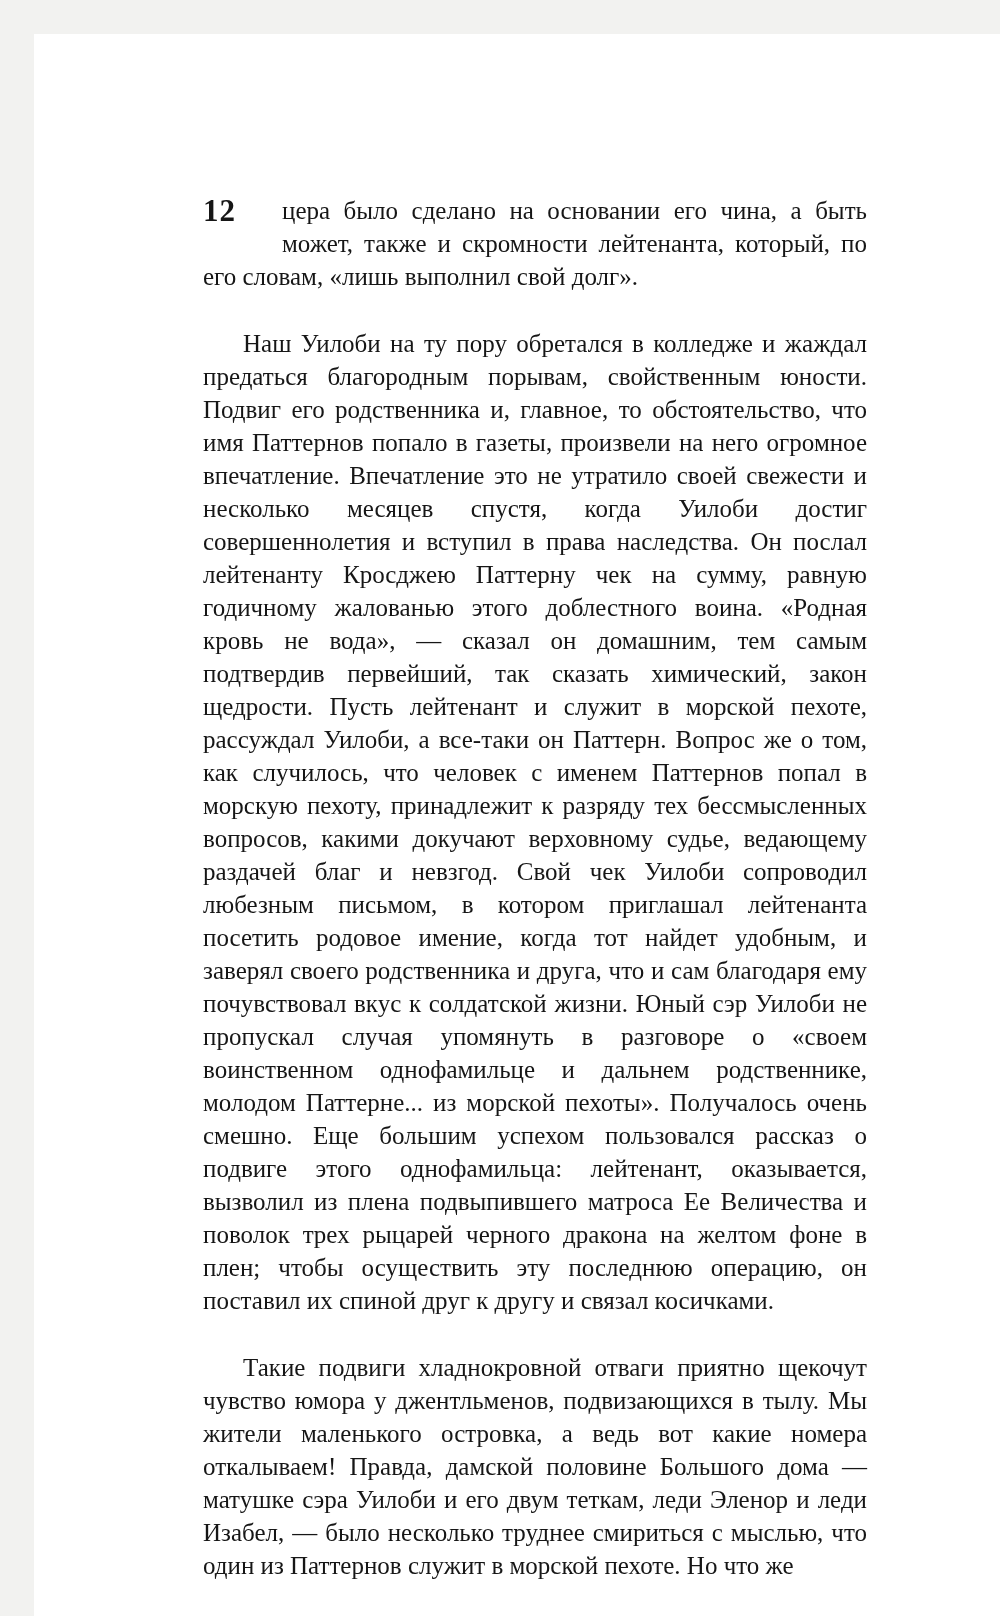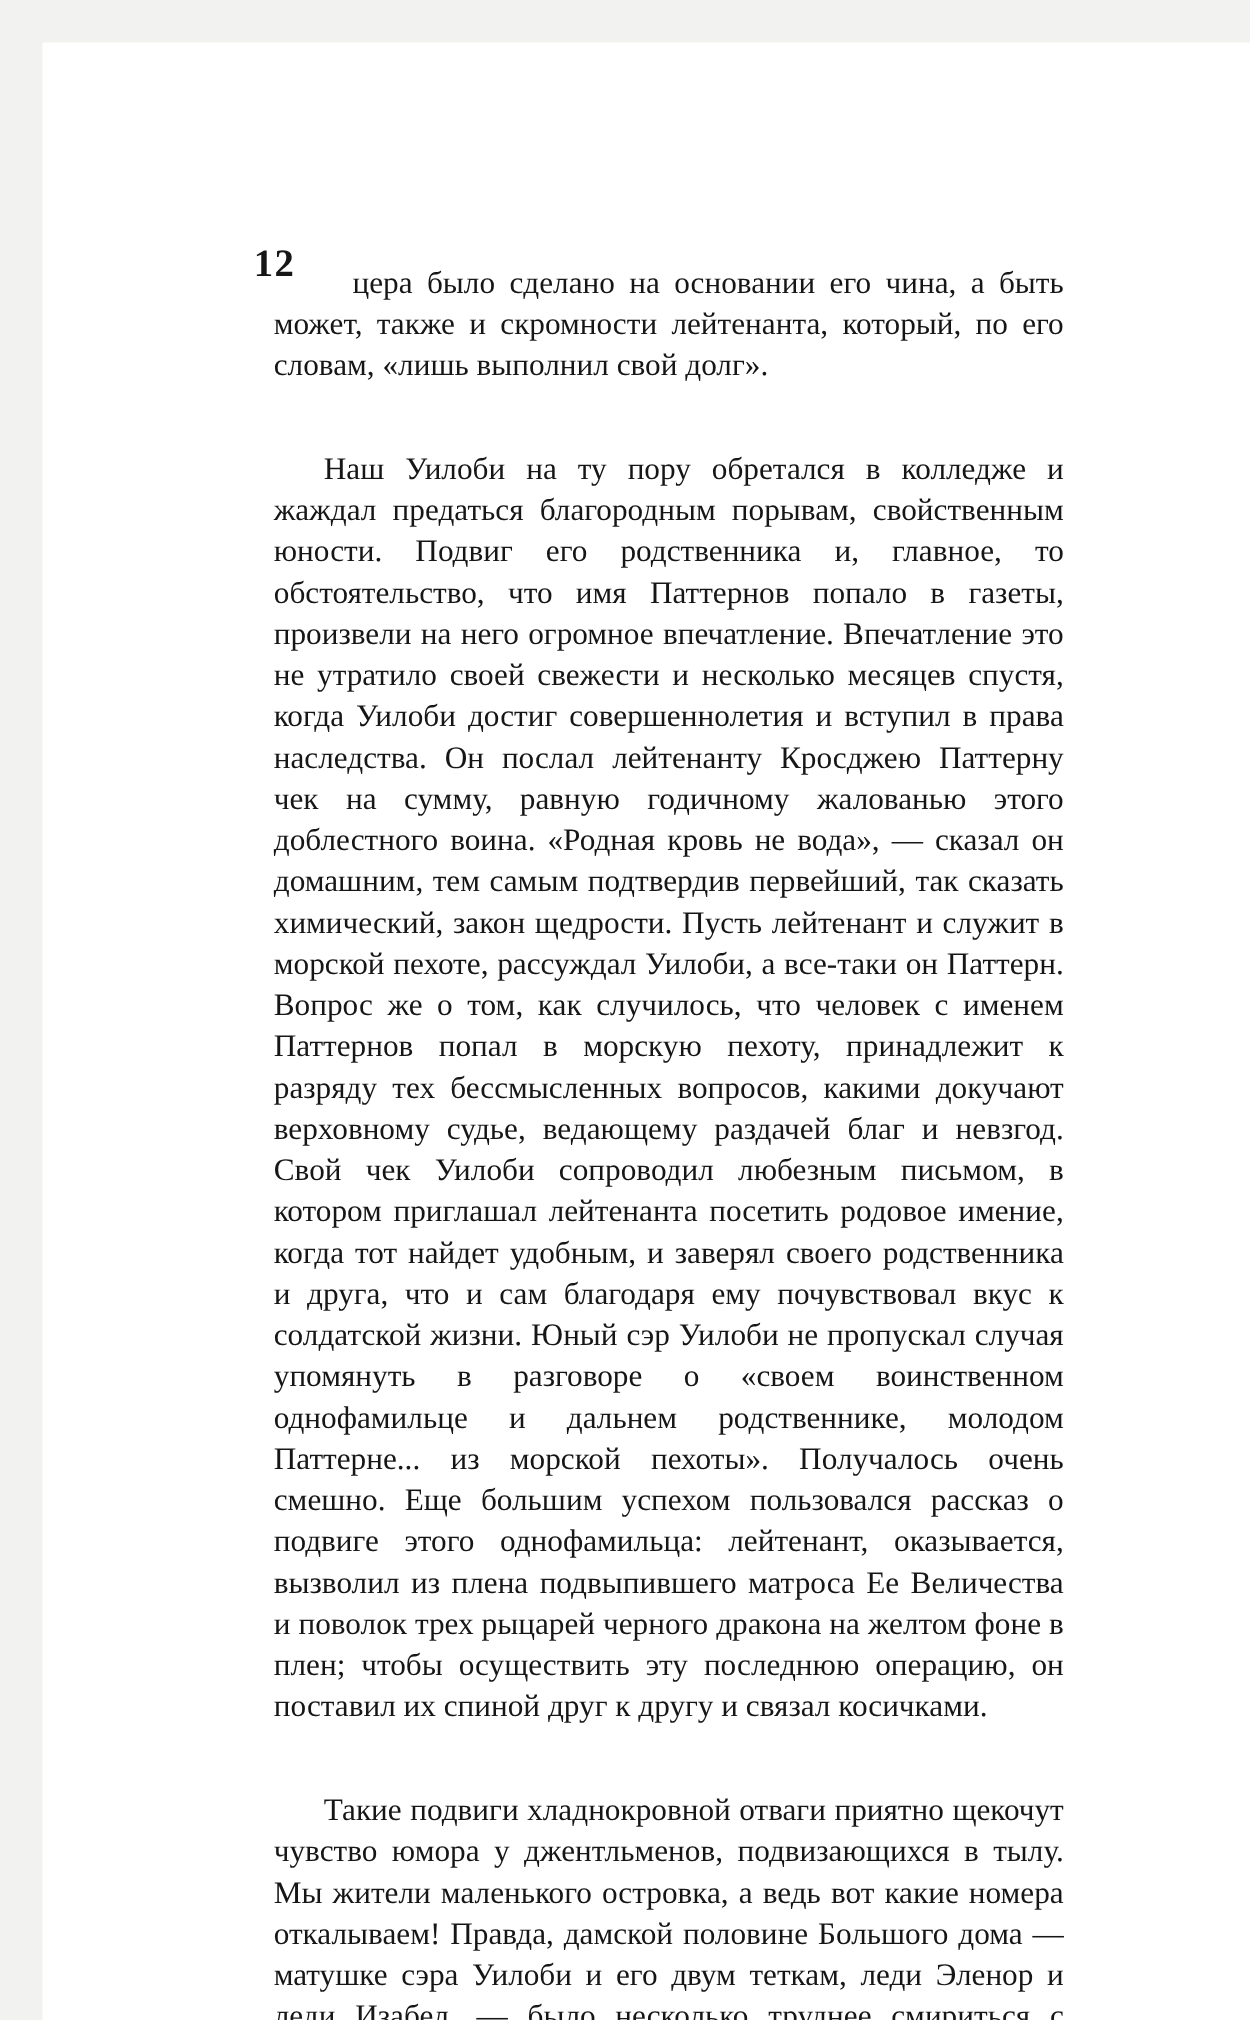--- a/index.html
+++ b/index.html
@@ -36,21 +36,21 @@
     width: 96px;
     height: 58px;
     font-weight: bold;
     font-size: 31px;
     line-height: 33px;
     text-align: left;
     letter-spacing: 1px;
   }
 
   p.paragraph {
-    margin: 16px;
+    margin: 0;
   }
 
   p.paragraph.indented {
     text-indent: 40px;
   }
 </style>
 </head>
 <body>
 
 <div class="book-page">

